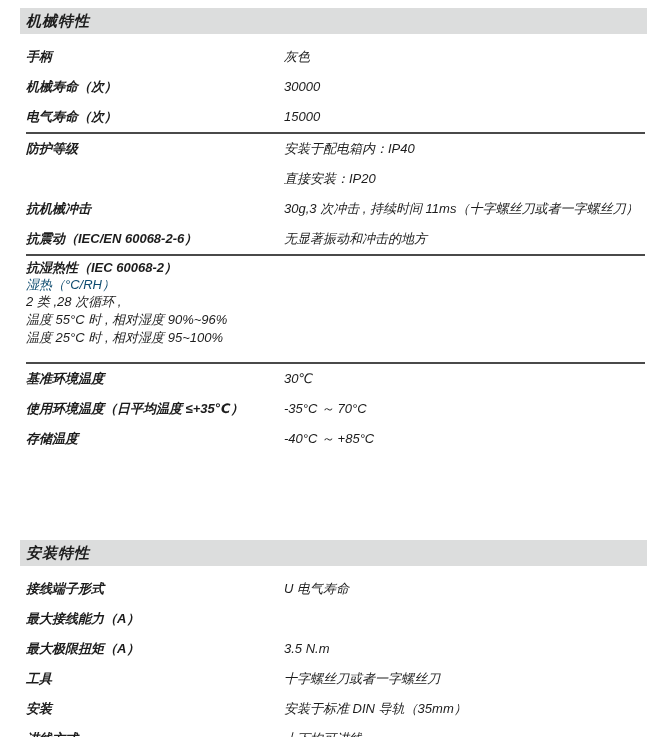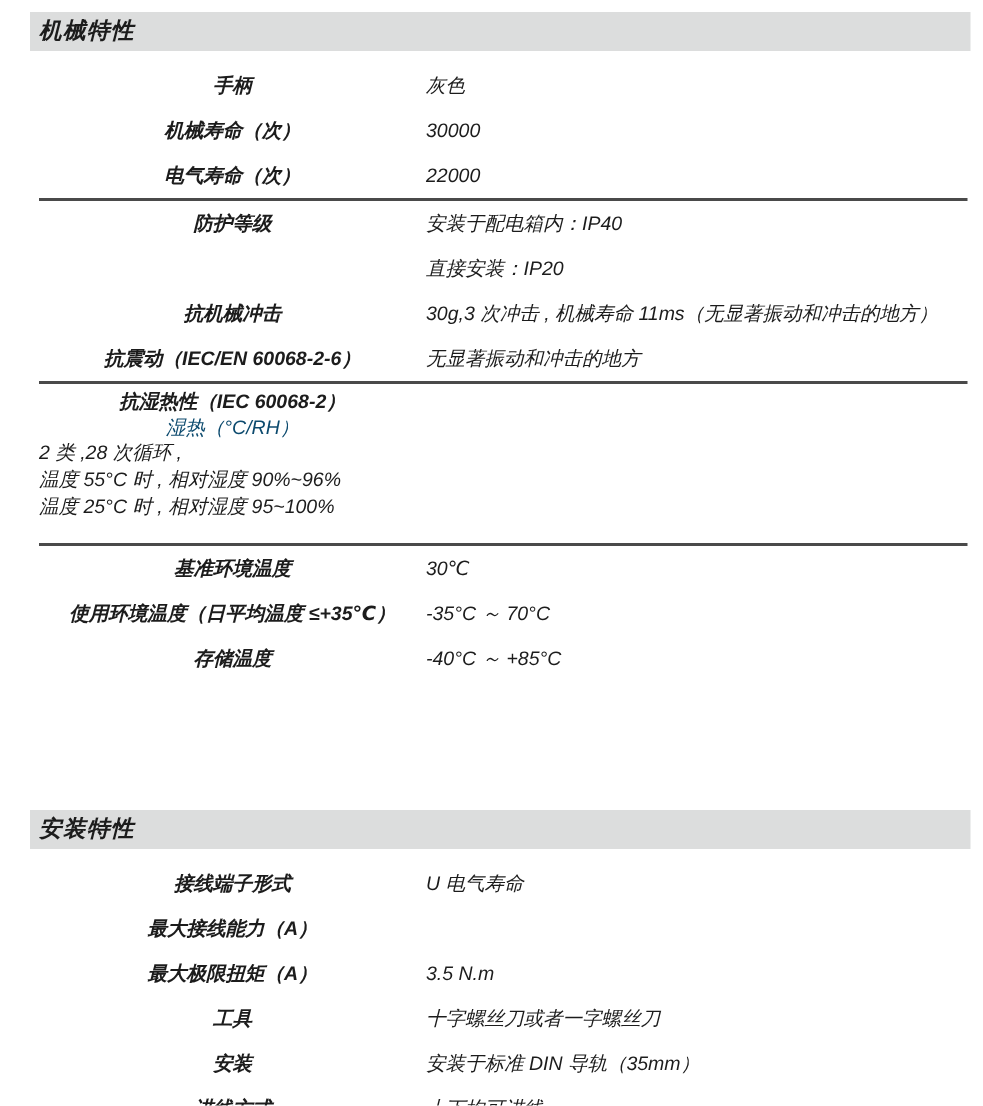--- a/index.html
+++ b/index.html
@@ -16,21 +16,21 @@
     font-size: 15px;
     font-weight: bold;
     line-height: 26px;
     height: 26px;
     padding-left: 6px;
     letter-spacing: 1px;
   }
   .rows { margin-top: 8px; padding-left: 6px; padding-right: 2px; }
 
   .t-row { display: flex; align-items: flex-start; font-size: 13px; }
-  .col-label { width: 258px; font-weight: bold; line-height: 30px; flex-shrink: 0; text-align: center; }
+  .col-label { width: 258px; font-weight: bold; line-height: 30px; flex-shrink: 0; }
   .col-value { flex: 1; line-height: 30px; }
   .val { white-space: nowrap; }
 
   
   .t-row.tight { padding-top: 3px; padding-bottom: 15px; flex-direction: column; }
   .t-row.tight .col-label { line-height: 17px; }
   .t-row.tight .col-value { line-height: 18px; }
   .sublabel { color: #0c4a6e; font-weight: normal; }
 
   .divider {
@@ -61,38 +61,38 @@
       <div class="t-row">
         <div class="col-label">机械寿命（次）</div>
         <div class="col-value">
           <div class="val">30000</div>
         </div>
       </div>
 
       <div class="t-row">
         <div class="col-label">电气寿命（次）</div>
         <div class="col-value">
-          <div class="val">22000</div>
+          <div class="val">15000</div>
         </div>
       </div>
 
       <div class="divider"></div>
 
       <div class="t-row">
         <div class="col-label">防护等级</div>
         <div class="col-value">
           <div class="val">安装于配电箱内：IP40</div>
           <div class="val">直接安装：IP20</div>
         </div>
       </div>
 
       <div class="t-row">
         <div class="col-label">抗机械冲击</div>
         <div class="col-value">
-          <div class="val">30g,3 次冲击 , 机械寿命 11ms（无显著振动和冲击的地方）</div>
+          <div class="val">30g,3 次冲击 , 持续时间 11ms（十字螺丝刀或者一字螺丝刀）</div>
         </div>
       </div>
 
       <div class="t-row">
         <div class="col-label">抗震动（IEC/EN 60068-2-6）</div>
         <div class="col-value">
           <div class="val">无显著振动和冲击的地方</div>
         </div>
       </div>
 

